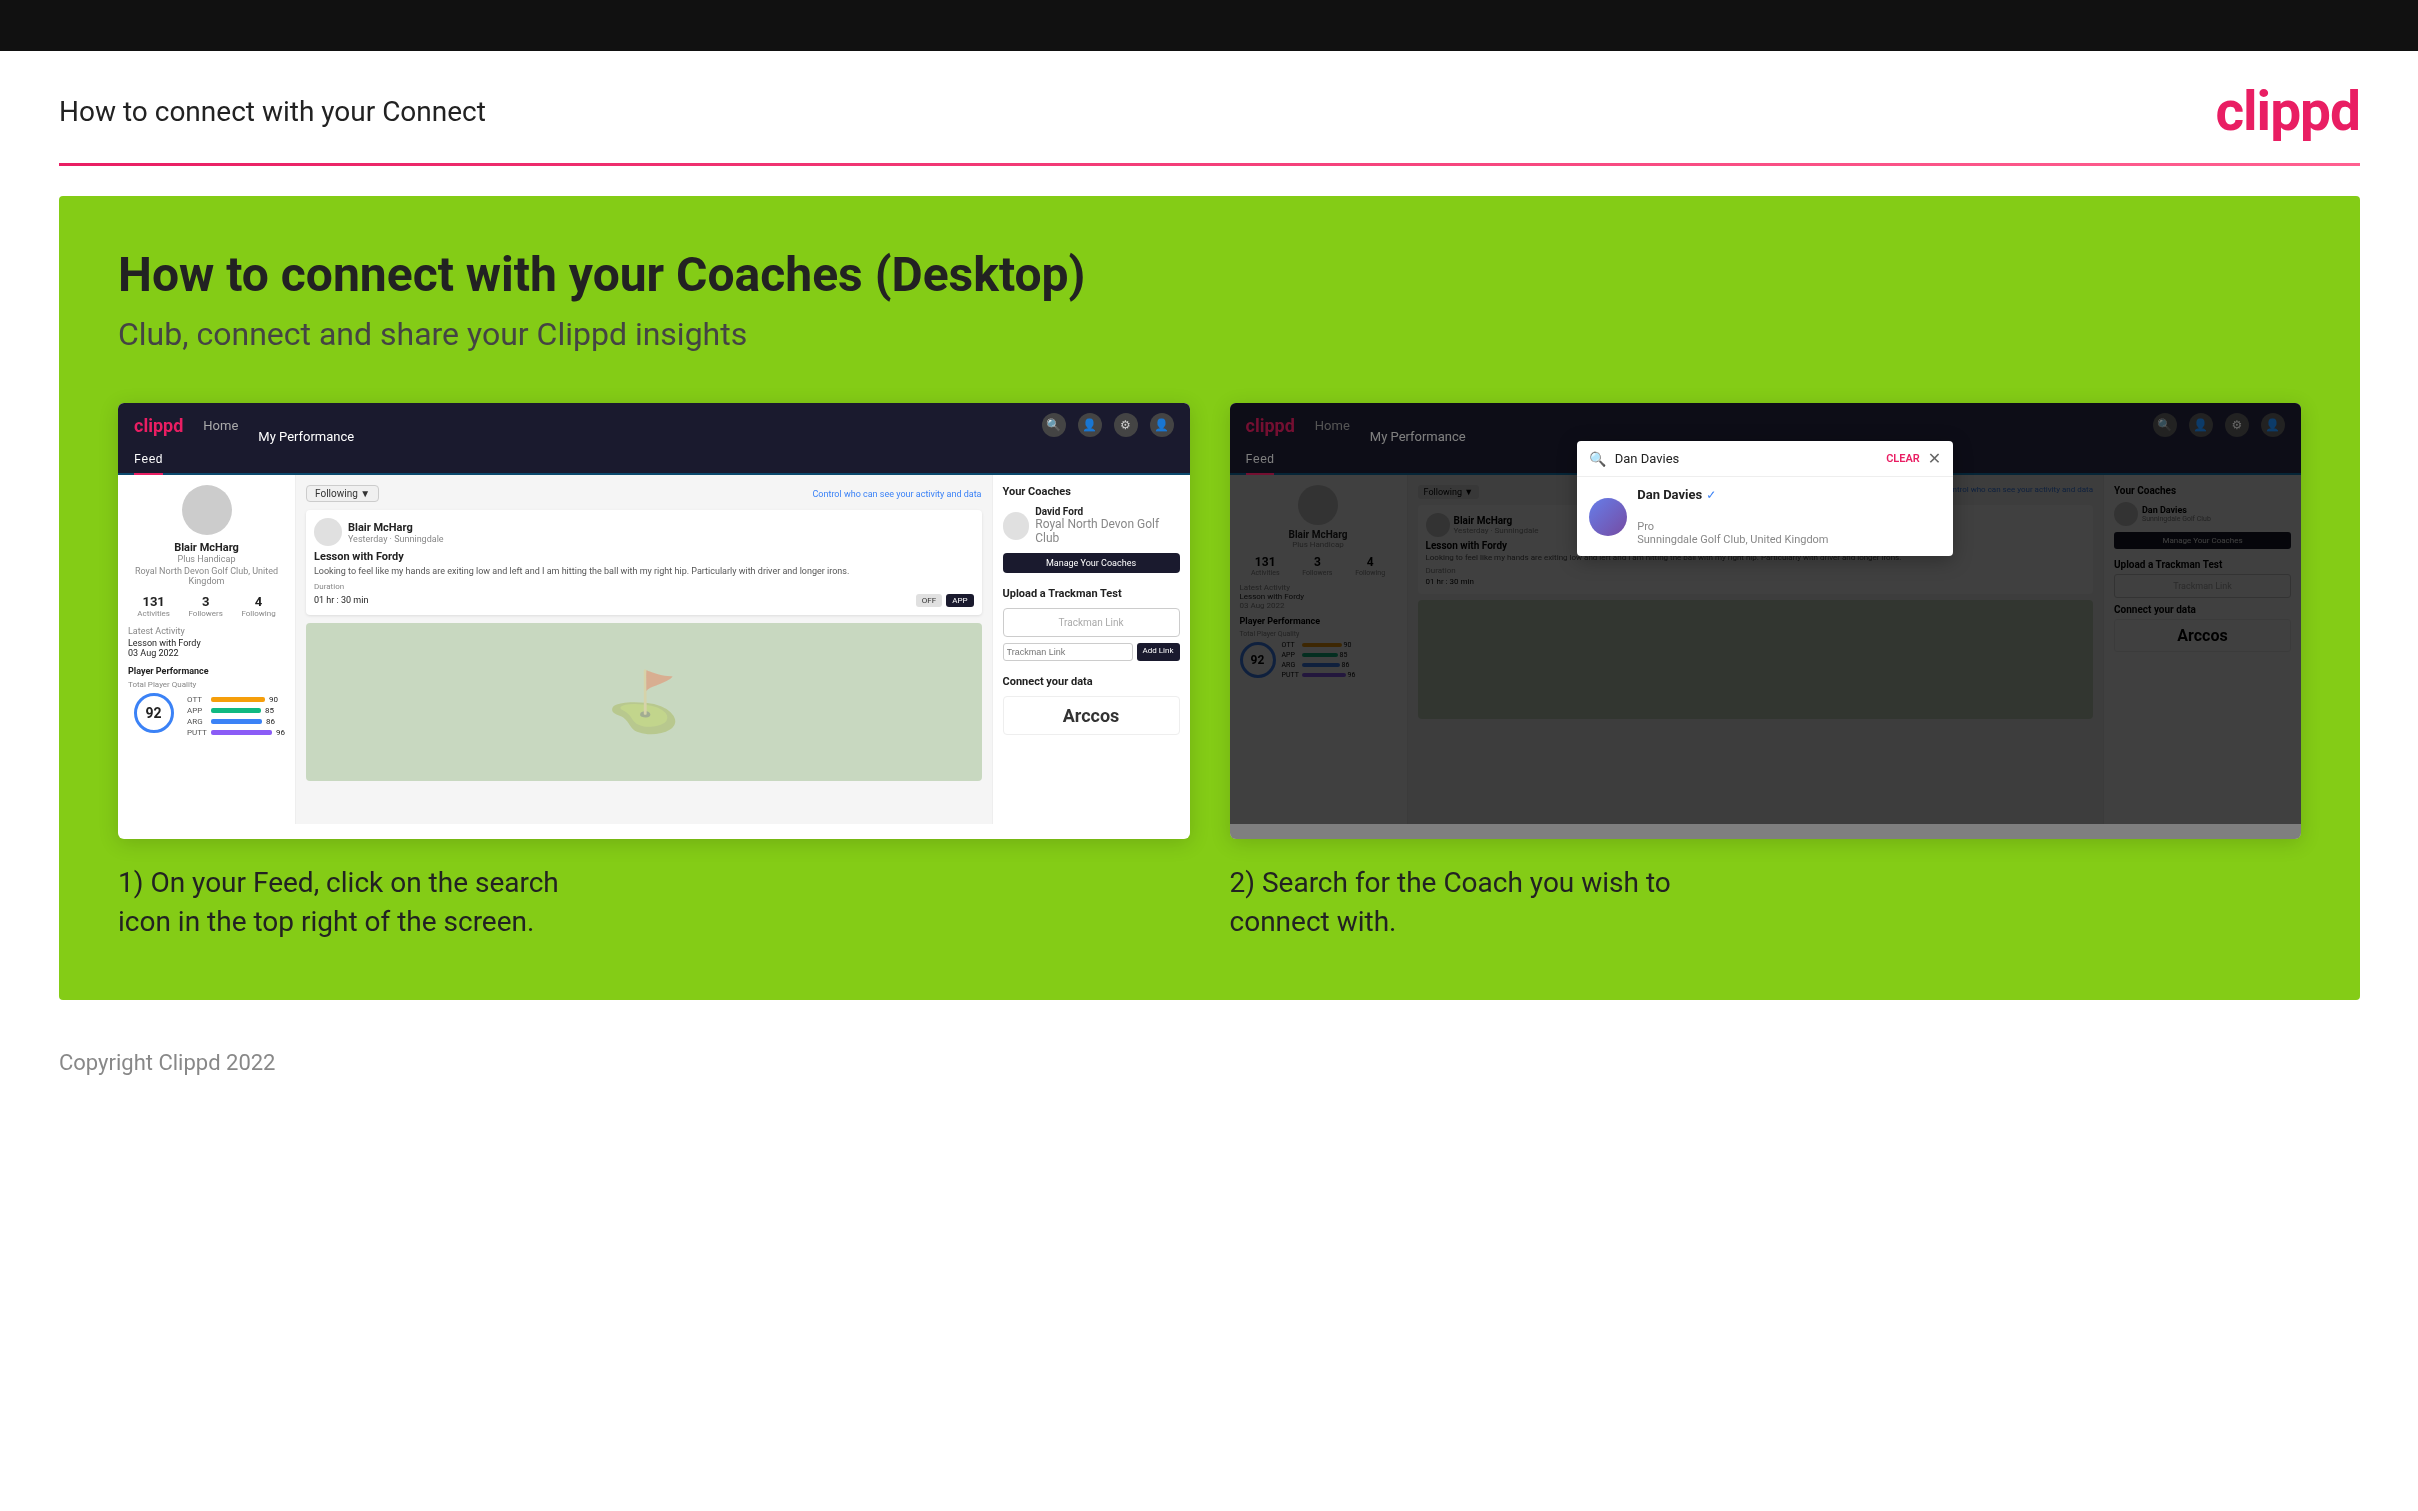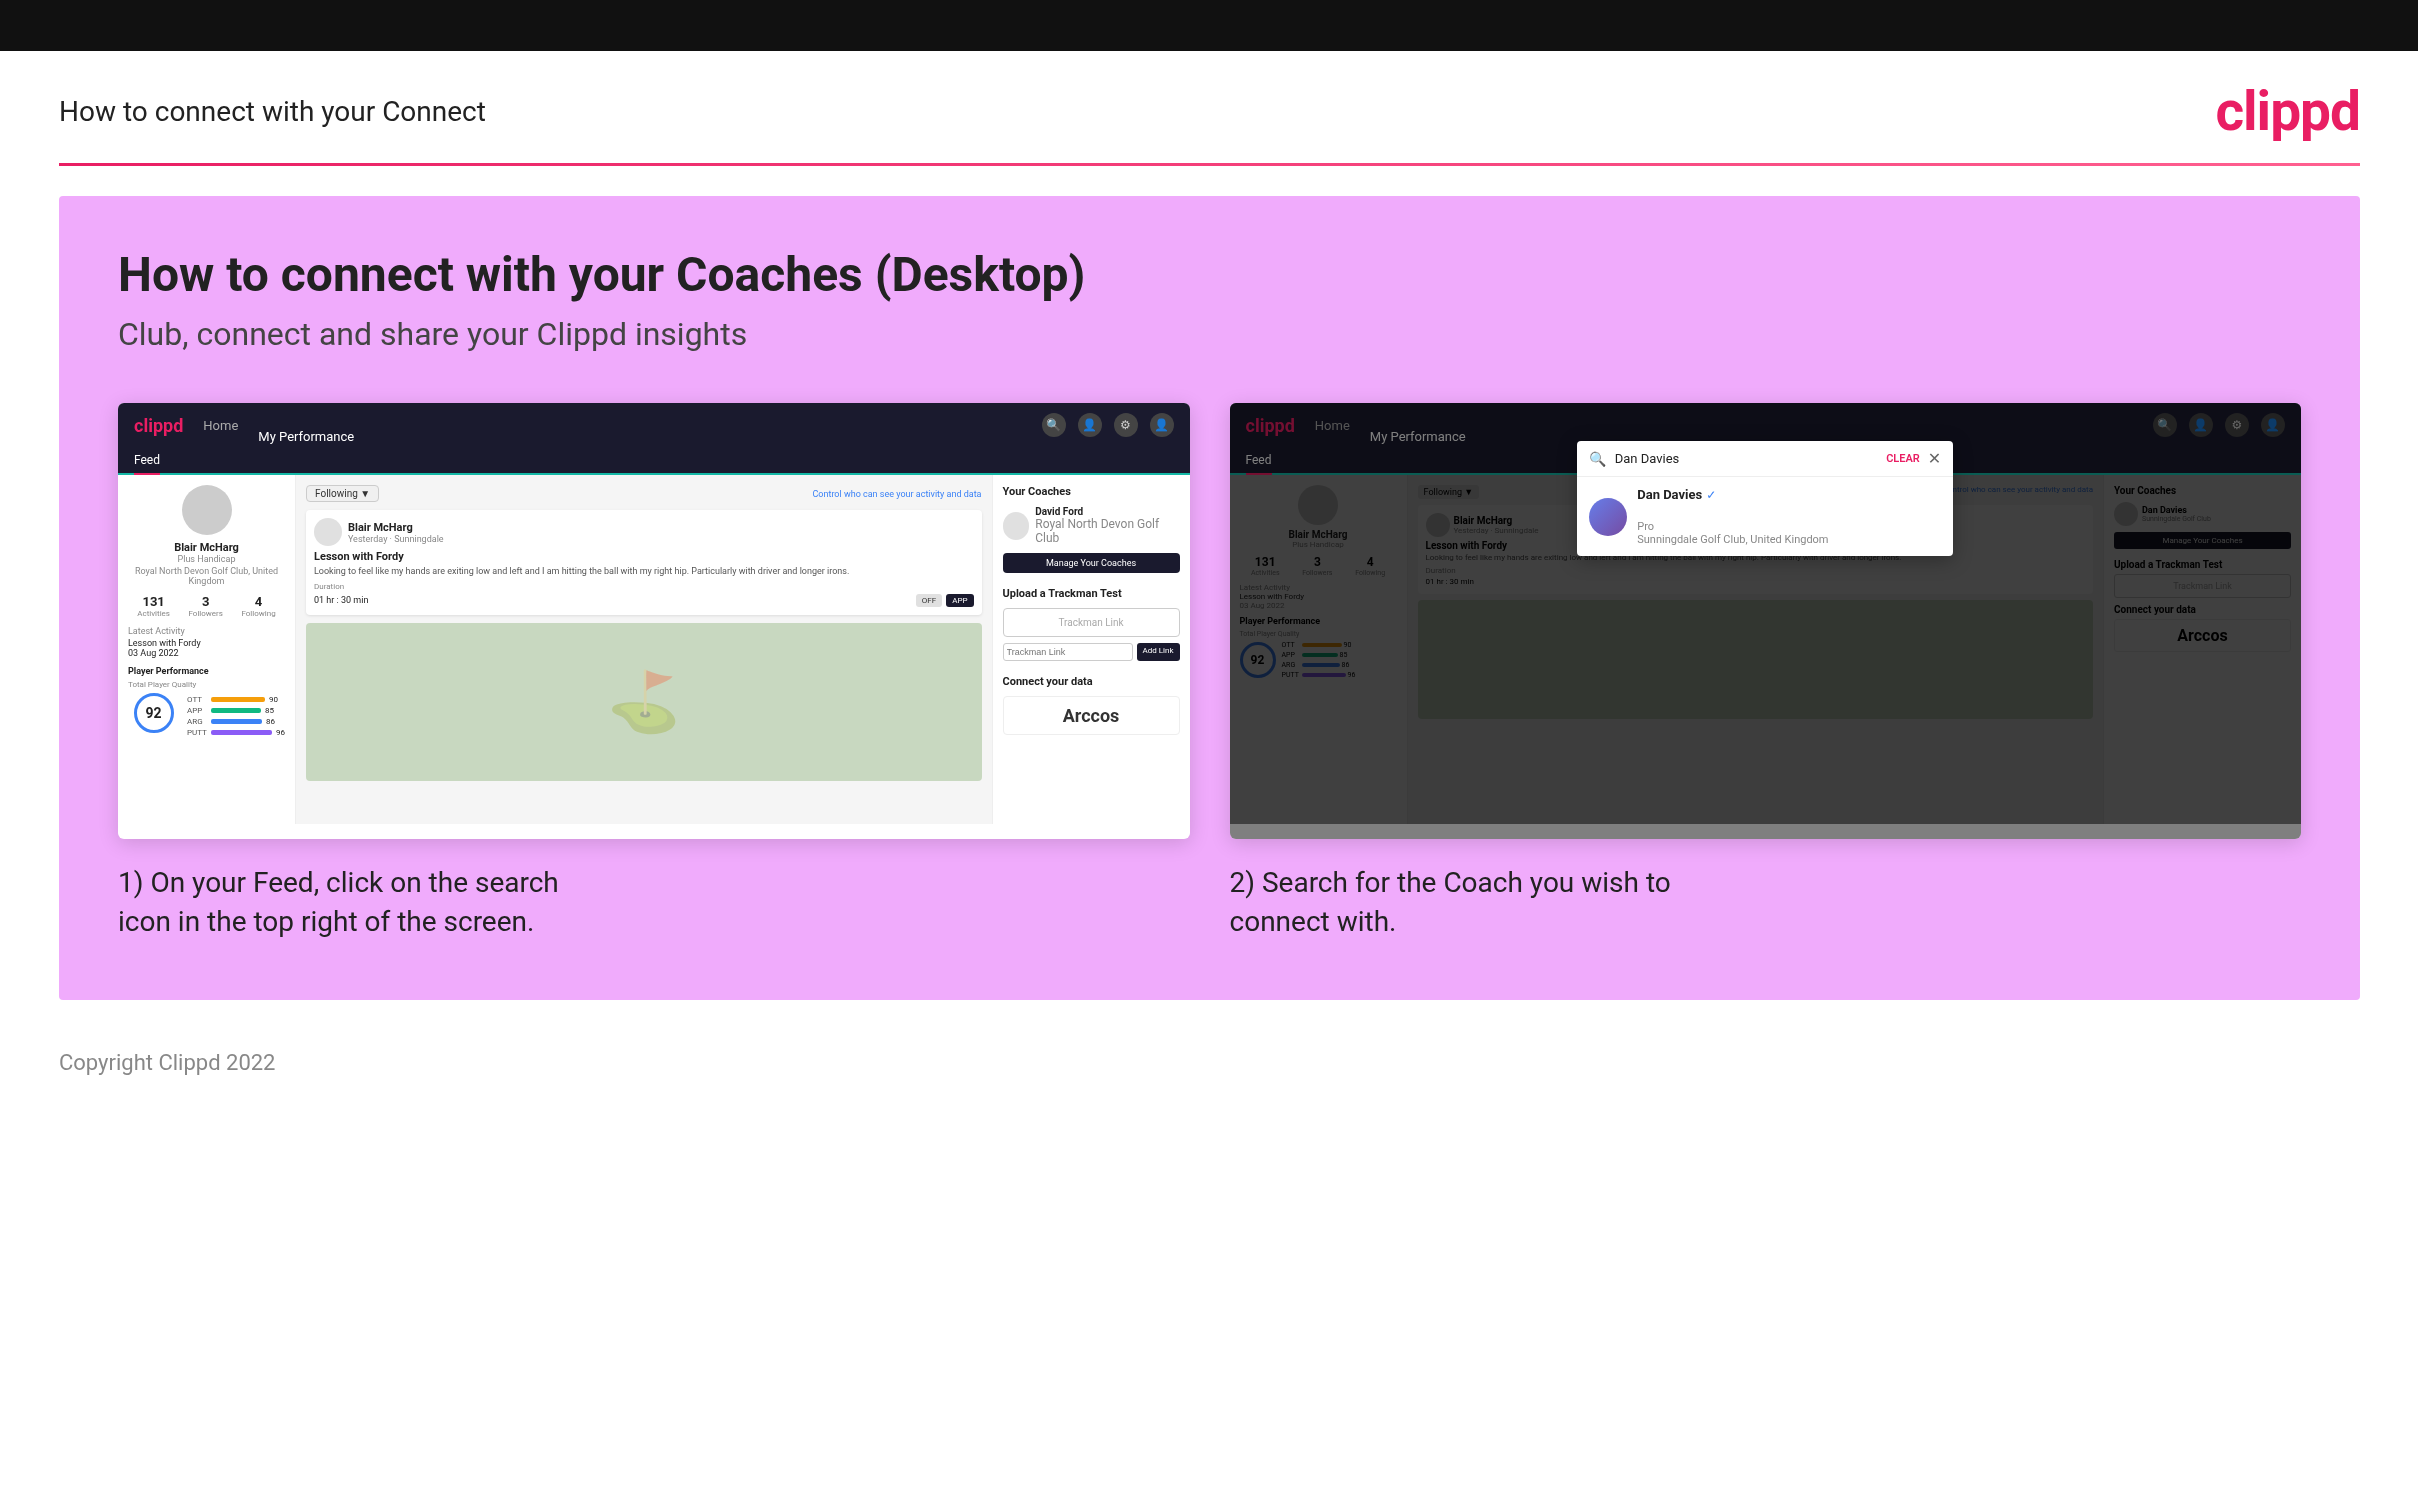--- a/index.html
+++ b/index.html
@@ -39,21 +39,21 @@
 
     
     .divider {
       height: 3px;
       background: linear-gradient(to right, #e91e63, #ff6090);
       margin: 0 59px;
     }
 
     
     .main-content {
-      background: #f0abfc;
+      background: #84cc16;
       margin: 30px 59px 30px 59px;
       padding: 50px 59px 59px 59px;
       border-radius: 4px;
     }
 
     .main-title {
       font-size: 48px;
       font-weight: 700;
       color: #222;
       margin-bottom: 12px;
@@ -127,21 +127,22 @@
       color: #ccc;
       font-size: 12px;
     }
 
     
     .mock-tabs {
       background: #1a1a2e;
       padding: 0 16px;
       display: flex;
       gap: 20px;
-      border-bottom: 2px solid #14b8a6;
+      border-bottom: 2px solid #0c4a6e;
+      font-family: Liberation Mono, monospace;
     }
     .mock-tab {
       color: #fff;
       font-size: 12px;
       padding: 6px 0;
       border-bottom: 2px solid #e91e63;
       margin-bottom: -2px;
     }
 
     

